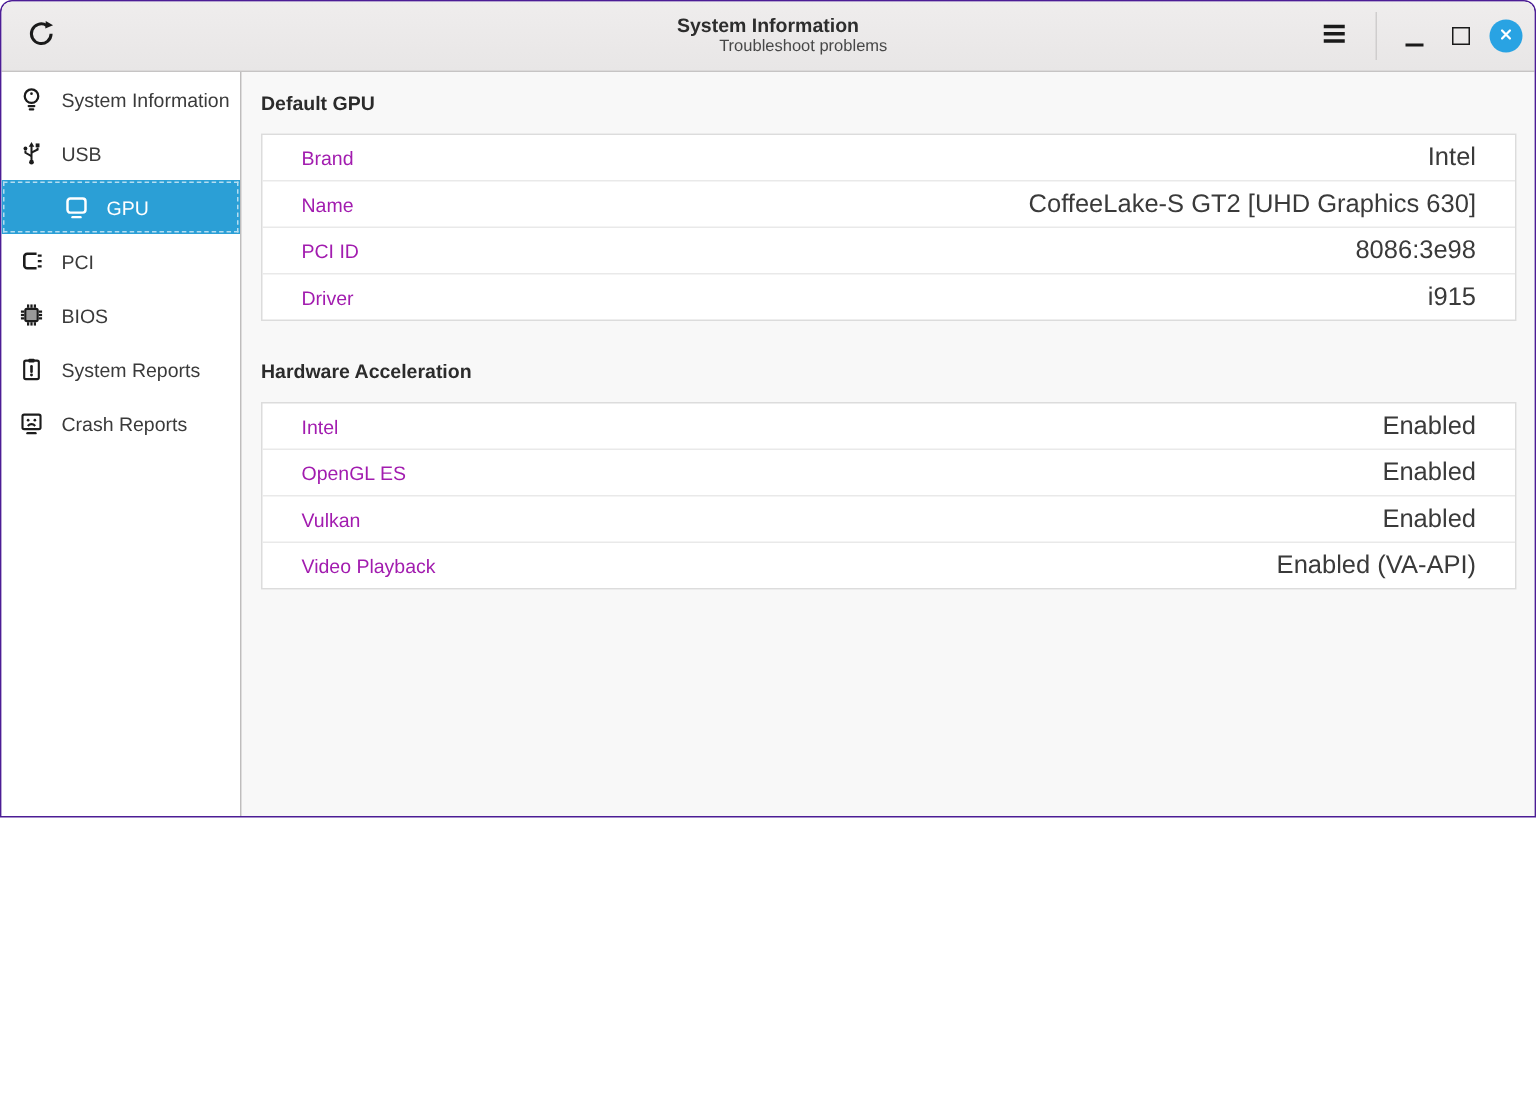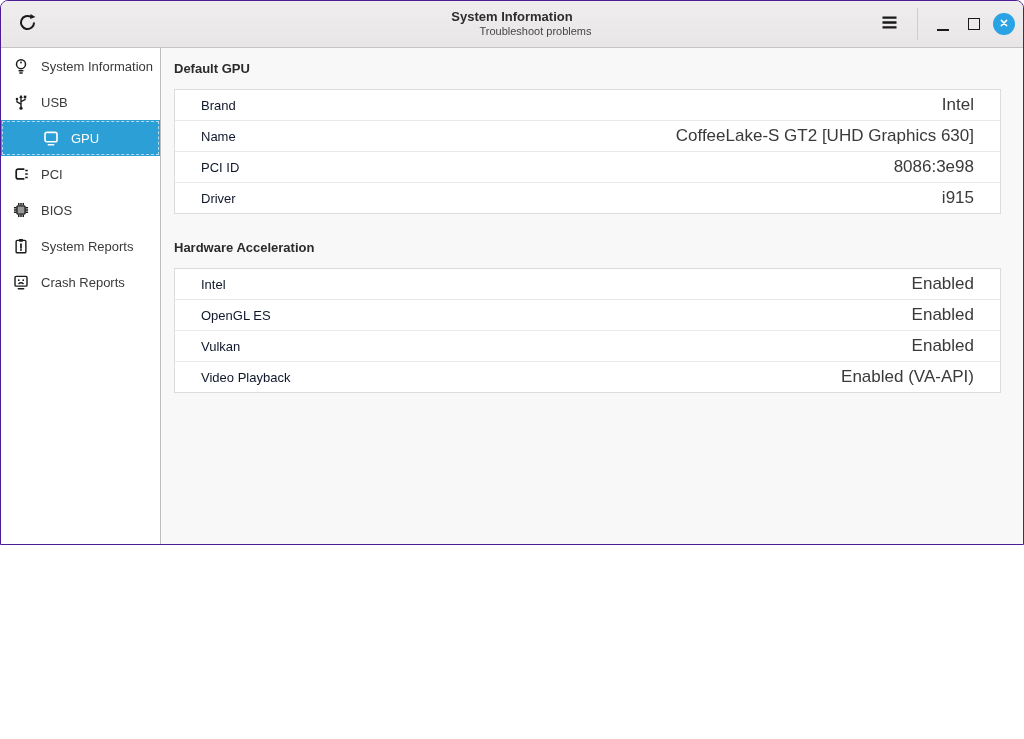--- a/index.html
+++ b/index.html
@@ -53,31 +53,31 @@
     background:var(--accent,#2b9fd6);color:#ffffff;
     outline:1px dashed rgba(255,255,255,.65);outline-offset:-2px;padding-left:40px;
   }
   .side-icon{width:20px;height:20px;display:flex;align-items:center;justify-content:center;color:#1c1c1c;flex:0 0 auto;}
   .sidebar-item.selected .side-icon{color:#ffffff;}
   .side-icon svg{width:18px;height:18px;display:block;}
   
   .content{
     position:absolute;left:161px;top:47px;right:0;bottom:0;
     background:var(--content-bg,#f8f8f8);
-    padding:13px 22px 0 12px;box-sizing:border-box;overflow:auto;
+    padding:13px 12px 0 12px;box-sizing:border-box;overflow:auto;
   }
   .section-title{font-size:13px;font-weight:bold;color:#2b2b2b;margin:0 0 13px 0;}
   .info-section + .info-section{margin-top:26px;}
   .info-table{background:#ffffff;border:1px solid #dcdcdc;}
   .table-row{
     height:30px;display:flex;align-items:center;justify-content:space-between;
     padding:0 26px;
   }
   .table-row + .table-row{border-top:1px solid #e9e9e9;}
-  .row-label{color:#0f172a;font-size:13px;}
+  .row-label{color:#a21caf;font-size:13px;}
   .row-value{color:#3a3a3a;font-size:17px;text-align:left;}
 </style>
 </head>
 <body>
 
 <div class="window">
 
   <header class="titlebar">
     <button class="icon-btn refresh-btn">
       <span>

